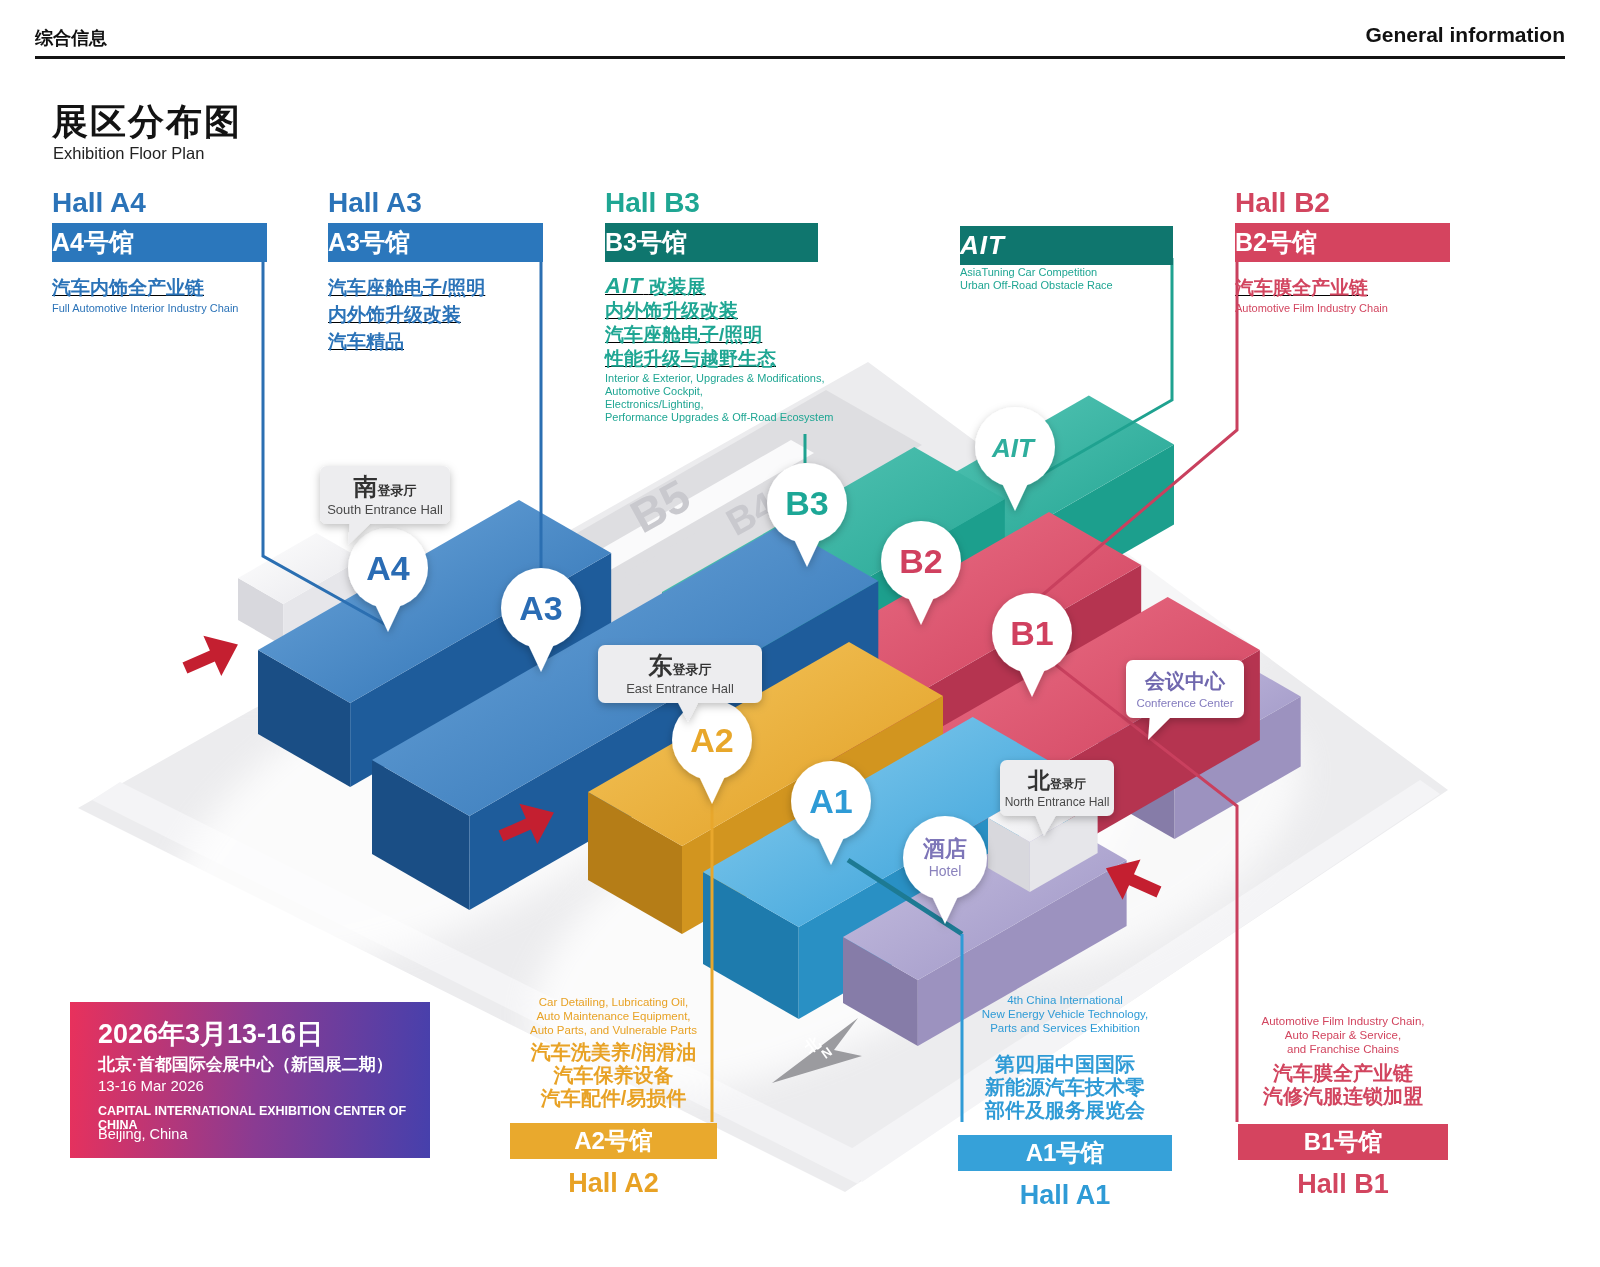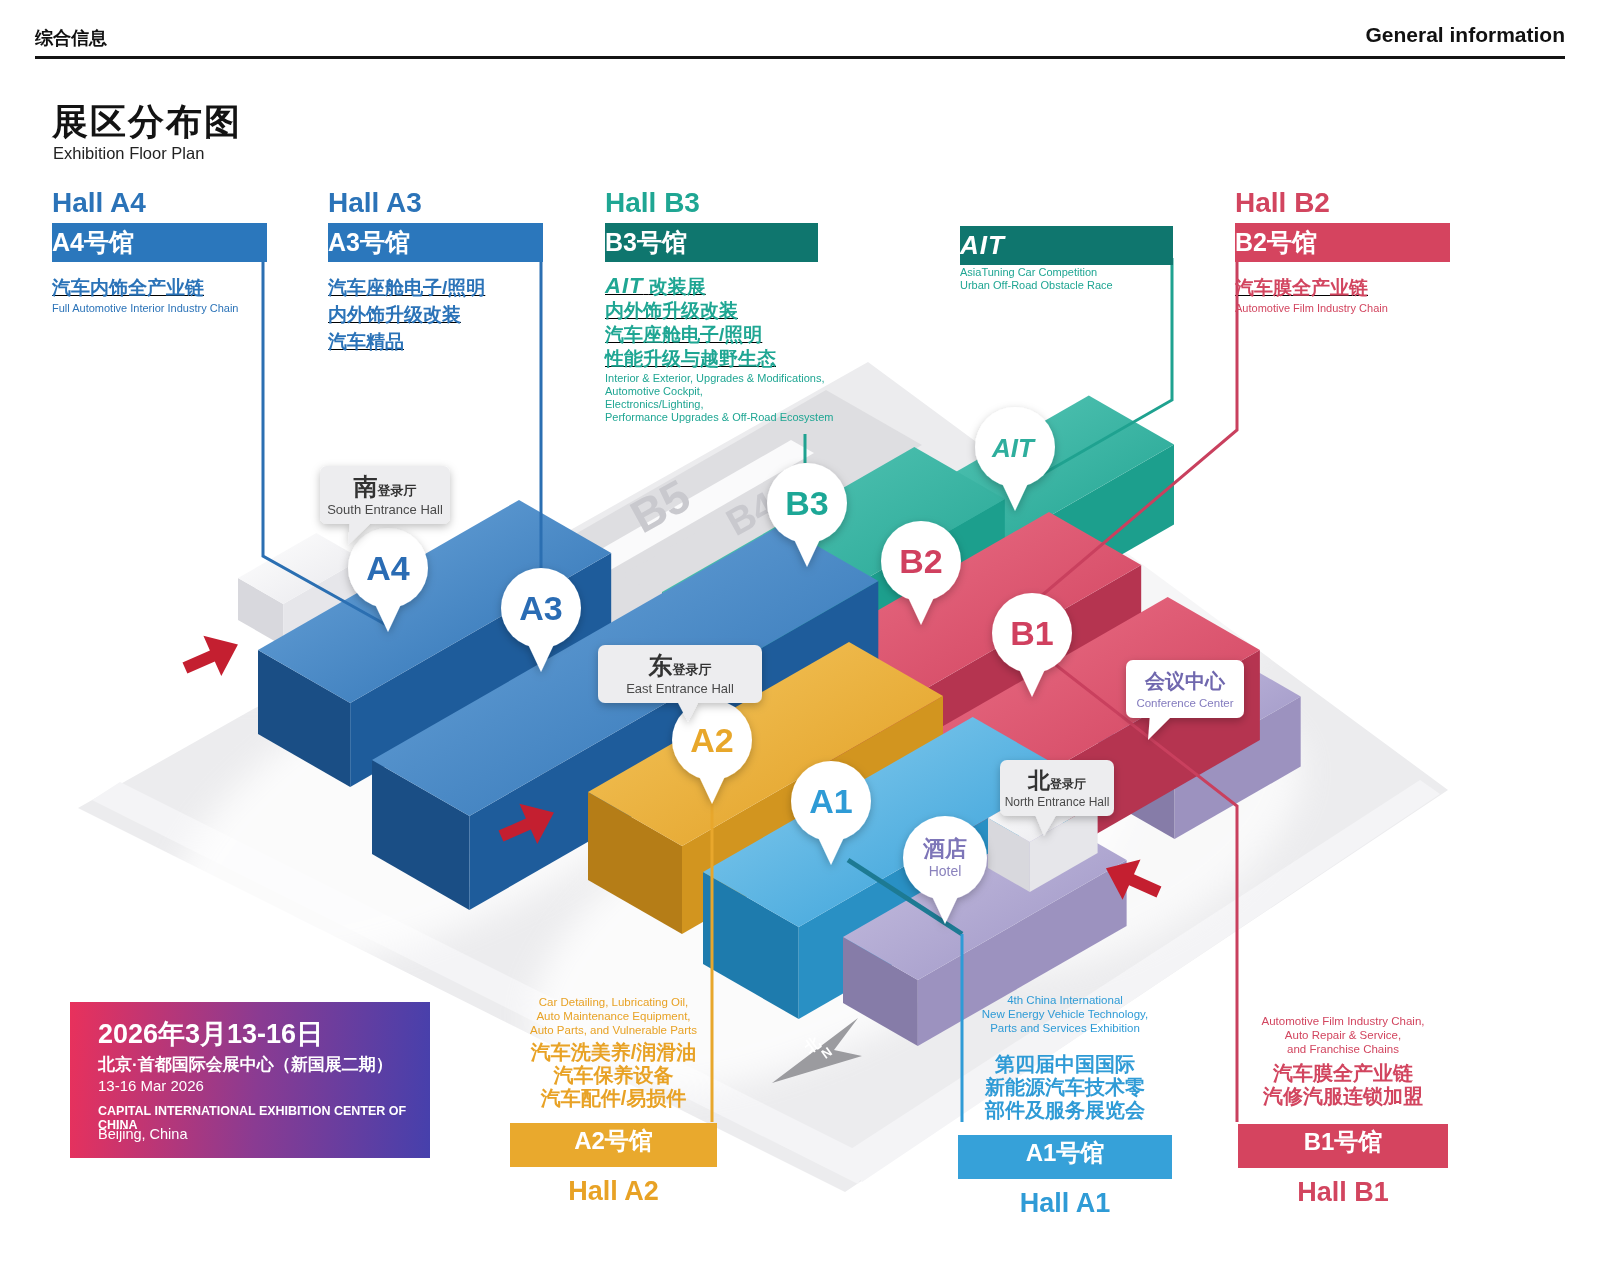--- a/index.html
+++ b/index.html
@@ -27,21 +27,21 @@
   .c-teal{color:#1FA693;} .bg-teal{background:#0f766e;}
   .c-crim{color:#D2455F;} .bg-crim{background:#D5445F;}
   .c-amber{color:#E8A225;} .bg-amber{background:#E9A92D;}
   .c-lblue{color:#2F9BD6;} .bg-lblue{background:#36A1D9;}
   .ait-logo{font-style:italic;font-weight:bold;letter-spacing:1px;}
   .banner .ait-logo{font-size:26px;}
   
   .bcol{position:absolute;text-align:center;}
   .bcol .en-line{font-size:11.5px;line-height:14px;}
   .bcol .zh-line{font-size:20px;line-height:23px;}
-  .bcol .banner{height:44px;line-height:36px;font-size:24px;margin-top:0;}
+  .bcol .banner{height:36px;line-height:36px;font-size:24px;margin-top:0;}
   .bcol .hall-label{font-size:27px;margin-top:7px;}
   
   .event-box{left:70px;top:1002px;width:360px;height:156px;
              background:linear-gradient(93deg,#E8315C 0%,#8A3B92 52%,#4640AC 100%);
              color:#fff;padding:0;}
   .ev-date-zh{position:absolute;left:28px;top:14px;font-size:27px;font-weight:bold;}
   .ev-venue-zh{position:absolute;left:28px;top:51px;font-size:17px;font-weight:bold;}
   .ev-date-en{position:absolute;left:28px;top:75px;font-size:15px;}
   .ev-venue-en{position:absolute;left:28px;top:102px;font-size:12.5px;font-weight:bold;}
   .ev-city{position:absolute;left:28px;top:124px;font-size:14.5px;}

